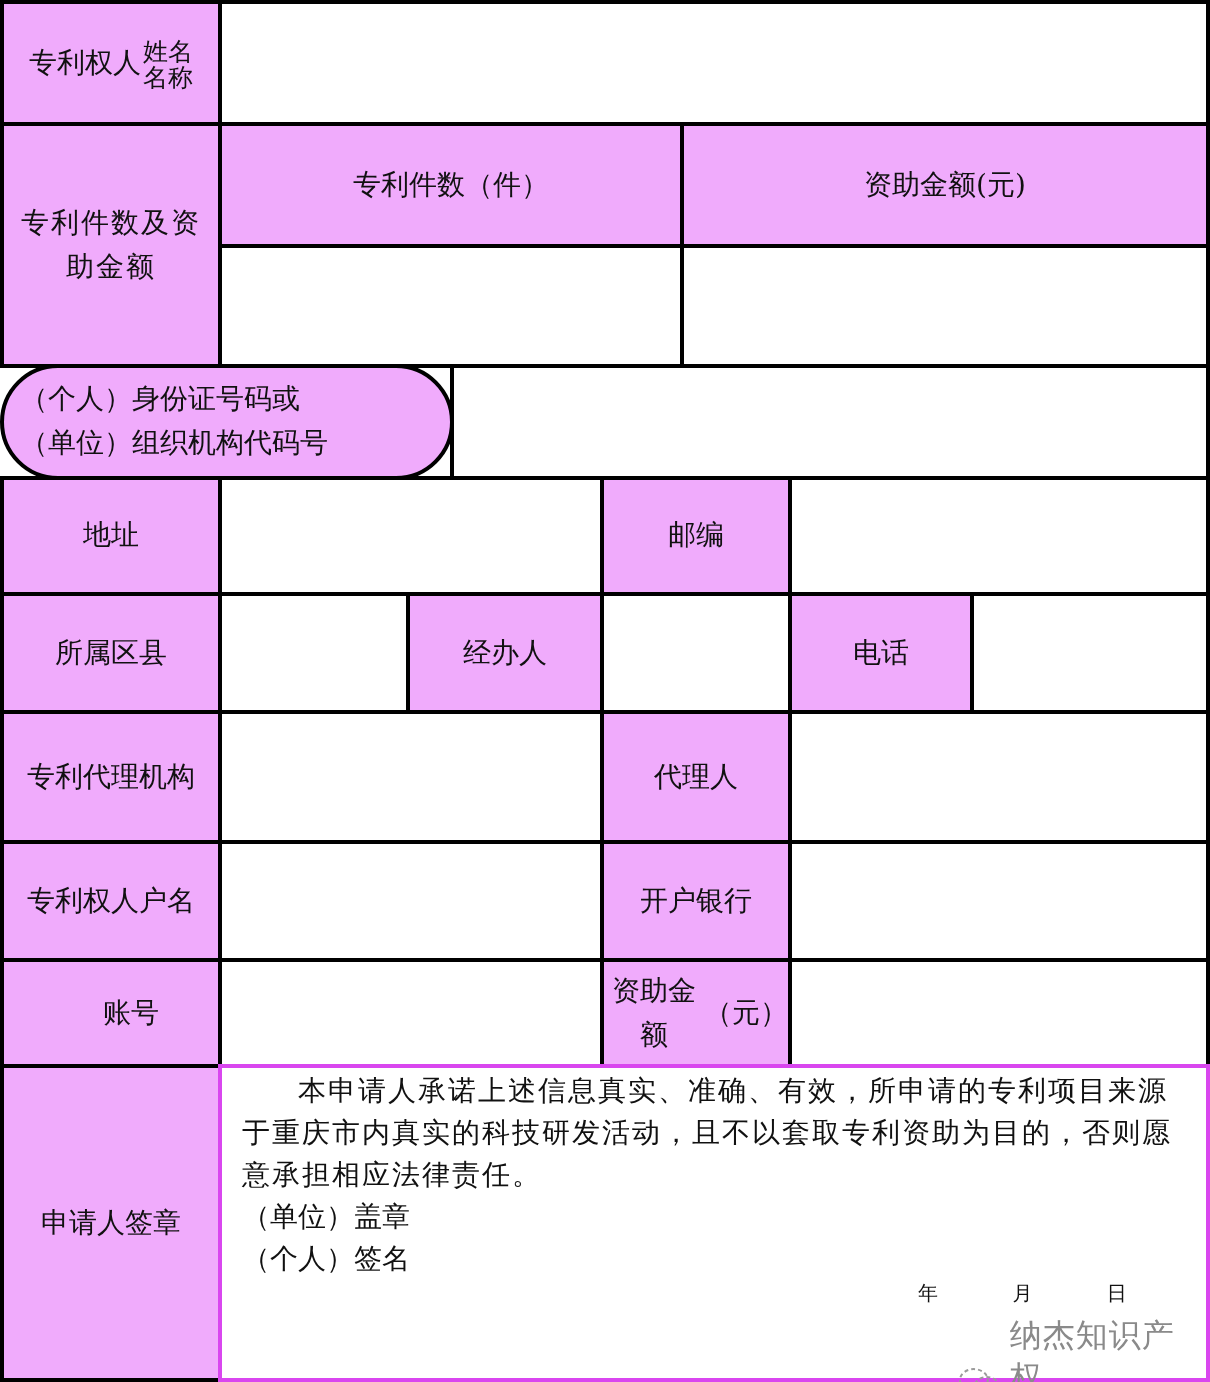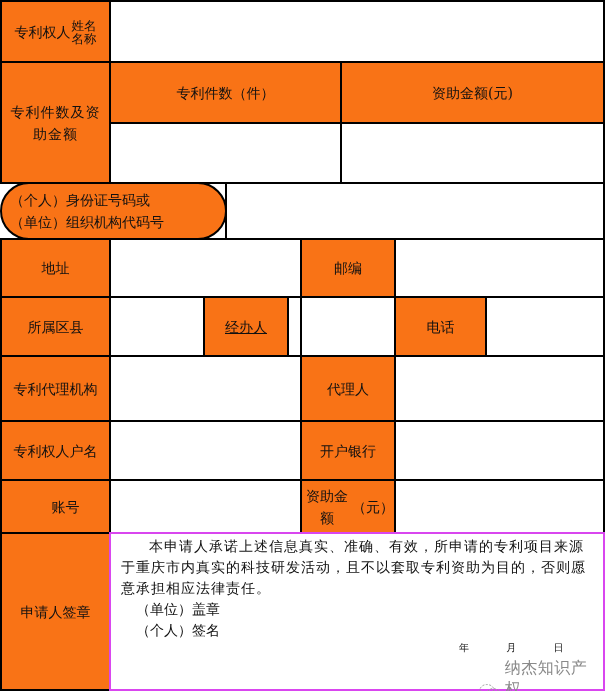--- a/index.html
+++ b/index.html
@@ -1,29 +1,29 @@
 <!DOCTYPE html>
 <html><head>
   <meta charset="utf-8">
   <style>
     html, body { margin: 0; padding: 0; background: #ffffff; }
     body { width: 605px; height: 691px; position: relative; overflow: hidden;
       font-family: "DejaVu Serif", "Liberation Serif", serif; color: #111; }
     .frame { position: absolute; left: 0; top: 0; width: 605px; height: 691px; }
     .cell { position: absolute; box-sizing: border-box; border: 2px solid #000;
       display: flex; align-items: center; justify-content: center; text-align: center;
-      font-size: 14px; line-height: 22px; background: #f97316; }
+      font-size: 14px; line-height: 22px; background: #f0abfc; }
     .field { background: #fff; }
     .stack { display: inline-flex; flex-direction: column; font-size: 12.5px; line-height: 13px; margin-left: 1px; }
     .id-label { flex-direction: column; align-items: flex-start; padding-left: 8px; justify-content: center; border-radius: 29px; }
     .id-label span { display: block; line-height: 22px; }
     .decl { position: absolute; box-sizing: border-box; border: 2px solid #d946ef; left: 109px; top: 532px; width: 496px; height: 159px;
       padding: 2px 8px 0 10px; font-size: 14px; line-height: 21px; text-align: left; }
     .decl p { margin: 0; text-indent: 28px; letter-spacing: 1px; }
-    .decl .line { display: block; margin-left: 15px; }
+    .decl .line { display: block; margin-left: 0; }
     .date-row { position: absolute; left: 348px; top: 103px; font-size: 10px; }
     .date-row span { display: inline-block; width: 44px; }
     .watermark { position: absolute; left: 368px; top: 123px; font-family: "DejaVu Sans", "Liberation Sans", sans-serif;
       font-size: 16px; color: #8a8a8a; letter-spacing: 0.5px; display: flex; align-items: flex-end; }
     .wm-icon { display: inline-block; width: 22px; height: 16px; margin-right: 4px; }
   </style>
 </head>
 <body>
 
 <div class="frame">
@@ -51,21 +51,21 @@
   </div>
   <div class="cell field" style="left:225px;top:182px;width:380px;height:58px;"></div>
 
   <div class="cell" style="left:0;top:238px;width:111px;height:60px;">地址</div>
   <div class="cell field" style="left:109px;top:238px;width:193px;height:60px;"></div>
   <div class="cell" style="left:300px;top:238px;width:96px;height:60px;">邮编</div>
   <div class="cell field" style="left:394px;top:238px;width:211px;height:60px;"></div>
 
   <div class="cell" style="left:0;top:296px;width:111px;height:61px;">所属区县</div>
   <div class="cell field" style="left:109px;top:296px;width:96px;height:61px;"></div>
-  <div class="cell" style="left:203px;top:296px;width:86px;height:61px;text-decoration:underline;">经办人</div>
+  <div class="cell" style="left:203px;top:296px;width:99px;height:61px;">经办人</div>
   <div class="cell field" style="left:300px;top:296px;width:96px;height:61px;"></div>
   <div class="cell" style="left:394px;top:296px;width:93px;height:61px;">电话</div>
   <div class="cell field" style="left:485px;top:296px;width:120px;height:61px;"></div>
 
   <div class="cell" style="left:0;top:355px;width:111px;height:67px;">专利代理机构</div>
   <div class="cell field" style="left:109px;top:355px;width:193px;height:67px;"></div>
   <div class="cell" style="left:300px;top:355px;width:96px;height:67px;">代理人</div>
   <div class="cell field" style="left:394px;top:355px;width:211px;height:67px;"></div>
 
   <div class="cell" style="left:0;top:420px;width:111px;height:61px;">专利权人户名</div>

